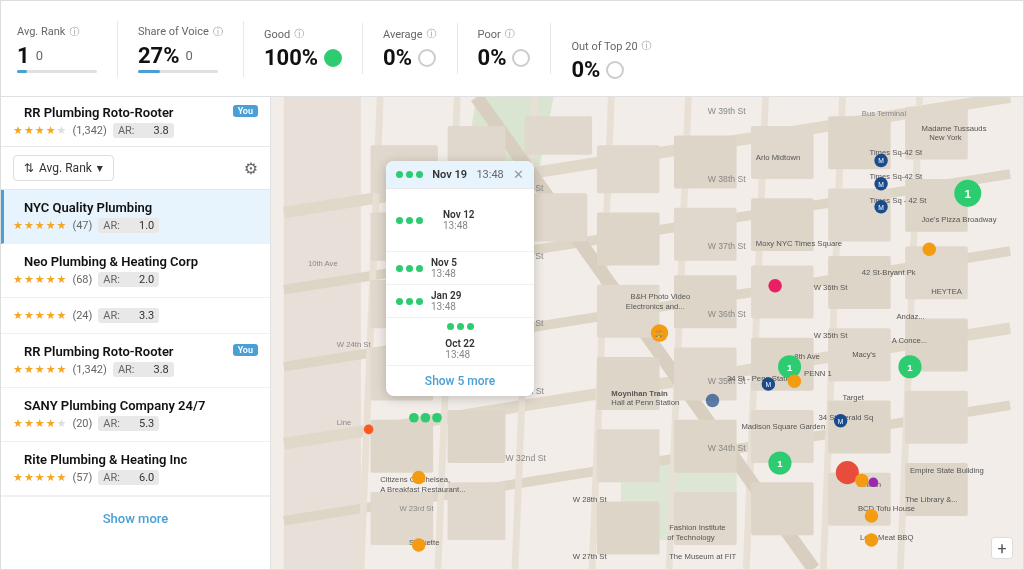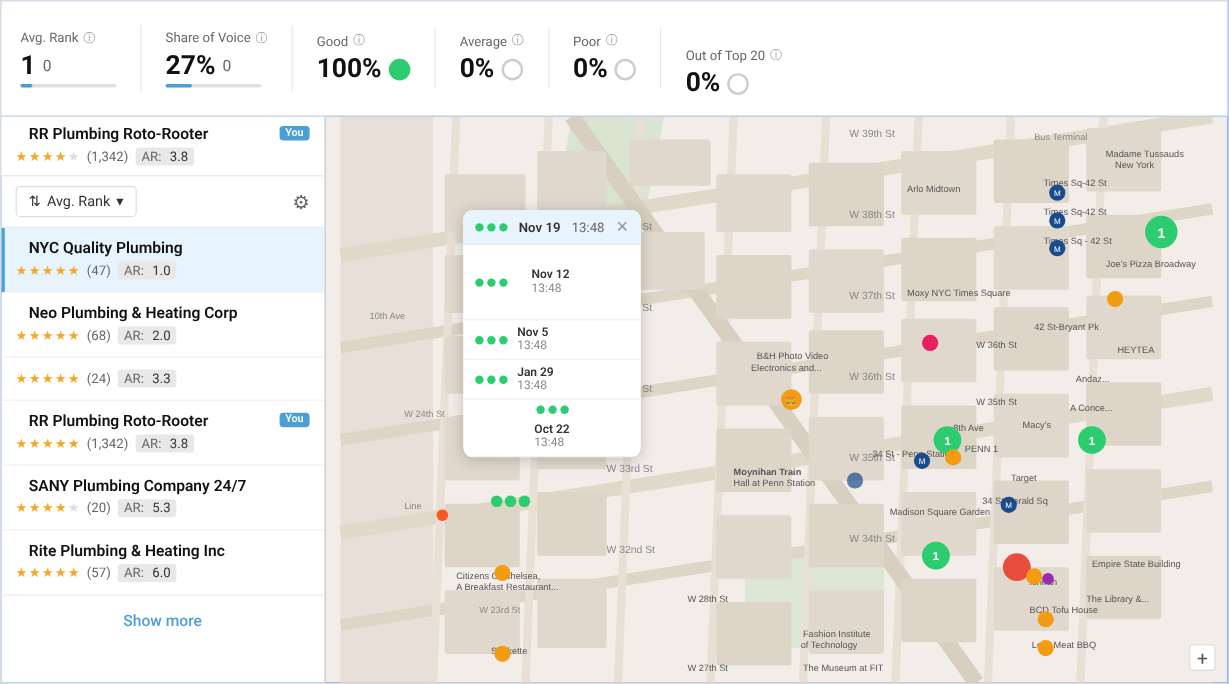--- a/index.html
+++ b/index.html
@@ -1,18 +1,18 @@
 <!DOCTYPE html>
 <html><head>
   <meta charset="utf-8">
   <style>
     * { box-sizing: border-box; margin: 0; padding: 0; }
     body { font-family: -apple-system, BlinkMacSystemFont, 'Segoe UI', Roboto, sans-serif; background: #f5f5f5; width: 1024px; height: 570px; overflow: hidden; }
 
-    .container { display: flex; flex-direction: column; width: 1024px; height: 570px; border: 1px solid #ddd; background: #3b82f6; }
+    .container { display: flex; flex-direction: column; width: 1024px; height: 570px; border: 1px solid #ddd; background: #fdba74; }
 
     
     .metrics-bar {
       display: flex; align-items: center; padding: 10px 16px; border-bottom: 1px solid #e0e0e0;
       background: #fff; gap: 0; flex-shrink: 0;
     }
     .metric-item {
       display: flex; flex-direction: column; padding: 4px 20px 4px 0; border-right: 1px solid #e8e8e8;
       margin-right: 20px;
     }
@@ -52,21 +52,21 @@
 
     .business-name-row { display: flex; align-items: flex-start; justify-content: space-between; margin-bottom: 3px; padding-left: 11px; }
     .business-name { font-size: 13px; font-weight: 600; color: #111; }
     .you-badge { background: #4a9fd4; color: #fff; font-size: 9px; padding: 1px 5px; border-radius: 3px; font-weight: 600; }
 
     .business-details { display: flex; align-items: center; gap: 6px; }
     .stars { display: flex; gap: 1px; }
     .star { font-size: 11px; color: #f5a623; }
     .star.empty { color: #ddd; }
     .review-count { font-size: 11px; color: #666; }
-    .ar-badge { background: #e8e8e8; border-radius: 3px; padding: 1px 5px; font-size: 11px; color: #333; display: flex; gap: 7px; }
+    .ar-badge { background: #e8e8e8; border-radius: 3px; padding: 1px 5px; font-size: 11px; color: #333; display: flex; gap: 19px; }
     .ar-label { color: #666; }
 
     .show-more-btn {
       padding: 14px 12px; text-align: center; cursor: pointer;
       color: #4a9fd4; font-size: 13px; font-weight: 500;
       border-top: 1px solid #f0f0f0;
     }
 
     
     .map-area { flex: 1; position: relative; overflow: hidden; }
@@ -522,21 +522,21 @@
           <circle cx="159" cy="243" r="5" fill="#2ecc71"></circle>
           <circle cx="135" cy="288" r="5" fill="#2ecc71"></circle>
           <circle cx="147" cy="288" r="5" fill="#2ecc71"></circle>
           <circle cx="159" cy="288" r="5" fill="#2ecc71"></circle>
           <circle cx="135" cy="333" r="5" fill="#2ecc71"></circle>
           <circle cx="147" cy="333" r="5" fill="#2ecc71"></circle>
           <circle cx="159" cy="333" r="5" fill="#2ecc71"></circle>
 
         </svg>
 
-        <div style="position:absolute; top:78px; left:115px; background:#fff; border-radius:8px; box-shadow:0 2px 12px rgba(0,0,0,0.2); width:148px; overflow:hidden; z-index:10;">
+        <div style="position:absolute; top:64px; left:115px; background:#fff; border-radius:8px; box-shadow:0 2px 12px rgba(0,0,0,0.2); width:148px; overflow:hidden; z-index:10;">
 
           <div style="display:flex;align-items:center;justify-content:space-between;padding:6px 10px;background:#e8f4fd;border-bottom:1px solid #e8e8e8;">
             <div style="display:flex;gap:3px;">
               <div style="width:7px;height:7px;border-radius:50%;background:#2ecc71;"></div>
               <div style="width:7px;height:7px;border-radius:50%;background:#2ecc71;"></div>
               <div style="width:7px;height:7px;border-radius:50%;background:#2ecc71;"></div>
             </div>
             <span style="font-size:11px;color:#333;font-weight:600;">Nov 19</span>
             <span style="font-size:11px;color:#666;">13:48</span>
             <span style="font-size:13px;color:#999;cursor:pointer;">✕</span>
@@ -583,20 +583,21 @@
               <div style="width:7px;height:7px;border-radius:50%;background:#2ecc71;"></div>
               <div style="width:7px;height:7px;border-radius:50%;background:#2ecc71;"></div>
               <div style="width:7px;height:7px;border-radius:50%;background:#2ecc71;"></div>
             </div>
             <div style="flex:1;">
               <div style="font-size:10px;font-weight:600;color:#333;">Oct 22</div>
               <div style="font-size:10px;color:#888;">13:48</div>
             </div>
           </div>
 
+          <div class="show-more-map-btn">Show 5 more</div>
         </div>
 
         <div class="zoom-btn">+</div>
 
       </div>
     </div>
 
   </div>
 </div>
 

